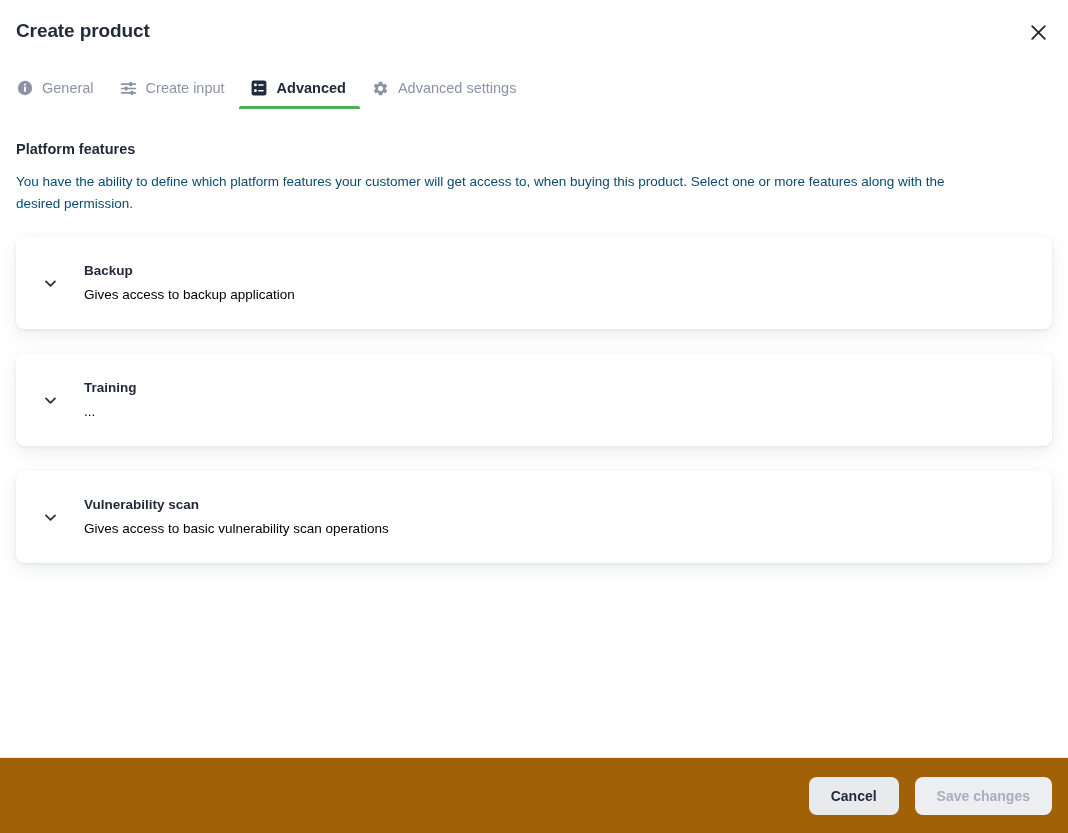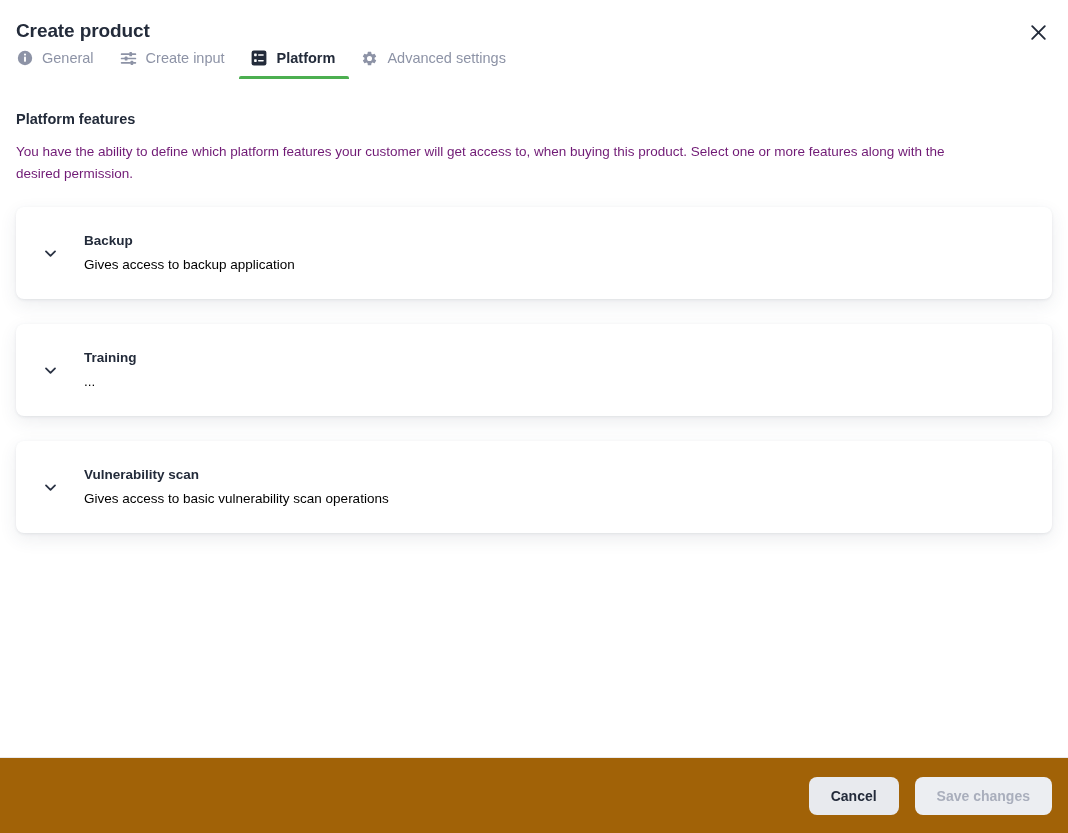--- a/index.html
+++ b/index.html
@@ -51,21 +51,21 @@
     background: transparent;
     border: none;
   }
   .close-button svg { display: block; }
 
   
   .tabs {
     display: flex;
     align-items: flex-end;
     padding: 0 16px;
-    margin-top: 0;
+    margin-top: 30px;
     flex: 0 0 auto;
     gap: 0;
   }
 
   .tab {
     display: flex;
     align-items: center;
     gap: 9px;
     padding: 4px 14px 11px 12px;
     position: relative;
@@ -120,21 +120,21 @@
   .section-title {
     font-size: 14.5px;
     font-weight: bold;
     color: #232b3a;
     padding: 30px 16px 0 16px;
     line-height: 20px;
   }
 
   .section-desc {
     font-size: 13.5px;
-    color: #701a75;
+    color: #0c4a6e;
     line-height: 22px;
     padding: 12px 60px 0 16px;
     max-width: 1030px;
   }
 
   .feature-list {
     margin-top: 22px;
     padding: 0 16px 0 16px;
     display: flex;
     flex-direction: column;
@@ -267,21 +267,21 @@
     <button class="tab active">
       <span class="tab-icon">
         <svg width="16" height="16" viewBox="0 0 16 16" xmlns="http://www.w3.org/2000/svg">
           <rect x="0.6" y="0.6" width="14.8" height="14.8" rx="2.2" fill="currentColor"></rect>
           <rect x="3.1" y="3.6" width="2.6" height="2.6" rx="0.6" fill="#ffffff"></rect>
           <rect x="3.1" y="9.3" width="2.6" height="2.6" rx="0.6" fill="#ffffff"></rect>
           <rect x="7.0" y="4.2" width="5.8" height="1.5" rx="0.7" fill="#ffffff"></rect>
           <rect x="7.0" y="9.9" width="5.8" height="1.5" rx="0.7" fill="#ffffff"></rect>
         </svg>
       </span>
-      <span class="tab-label">Platform</span>
+      <span class="tab-label">Advanced</span>
       <span class="tab-underline"></span>
     </button>
 
     <button class="tab">
       <span class="tab-icon">
         <svg width="17" height="17" viewBox="0 0 24 24" fill="currentColor" xmlns="http://www.w3.org/2000/svg">
           <path d="M19.14 12.94a7.07 7.07 0 0 0 0-1.88l2.03-1.58a.5.5 0 0 0 .12-.63l-1.92-3.32a.5.5 0 0 0-.6-.22l-2.39.96a7.1 7.1 0 0 0-1.63-.94l-.36-2.54a.5.5 0 0 0-.49-.42h-3.84a.5.5 0 0 0-.49.42l-.36 2.54c-.59.24-1.13.56-1.63.94l-2.39-.96a.5.5 0 0 0-.6.22L2.71 8.85a.5.5 0 0 0 .12.63l2.03 1.58a7.07 7.07 0 0 0 0 1.88l-2.03 1.58a.5.5 0 0 0-.12.63l1.92 3.32c.12.22.38.3.6.22l2.39-.96c.5.38 1.04.7 1.63.94l.36 2.54c.04.24.25.42.49.42h3.84c.24 0 .45-.18.49-.42l.36-2.54c.59-.24 1.13-.56 1.63-.94l2.39.96c.22.08.48 0 .6-.22l1.92-3.32a.5.5 0 0 0-.12-.63l-2.03-1.58zM12 15.6A3.6 3.6 0 1 1 12 8.4a3.6 3.6 0 0 1 0 7.2z"></path>
         </svg>
       </span>
       <span class="tab-label">Advanced settings</span>

